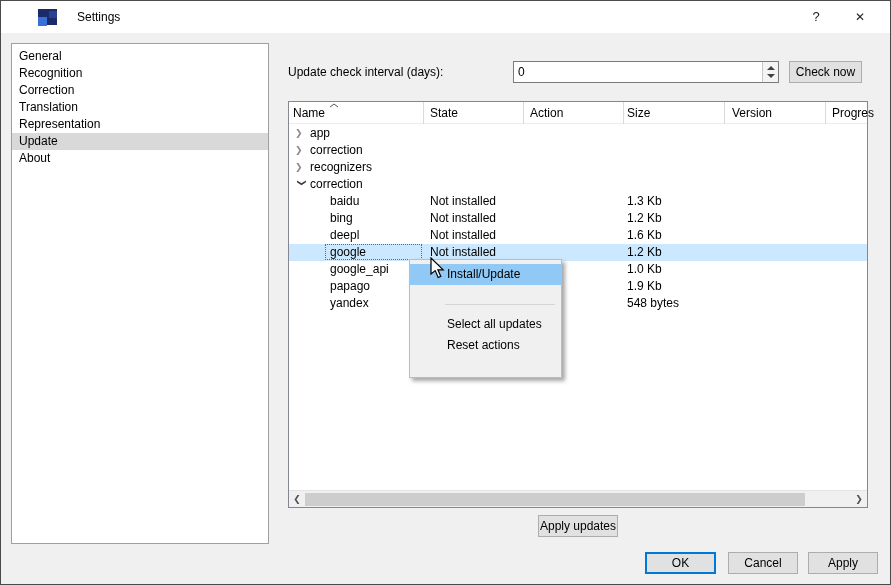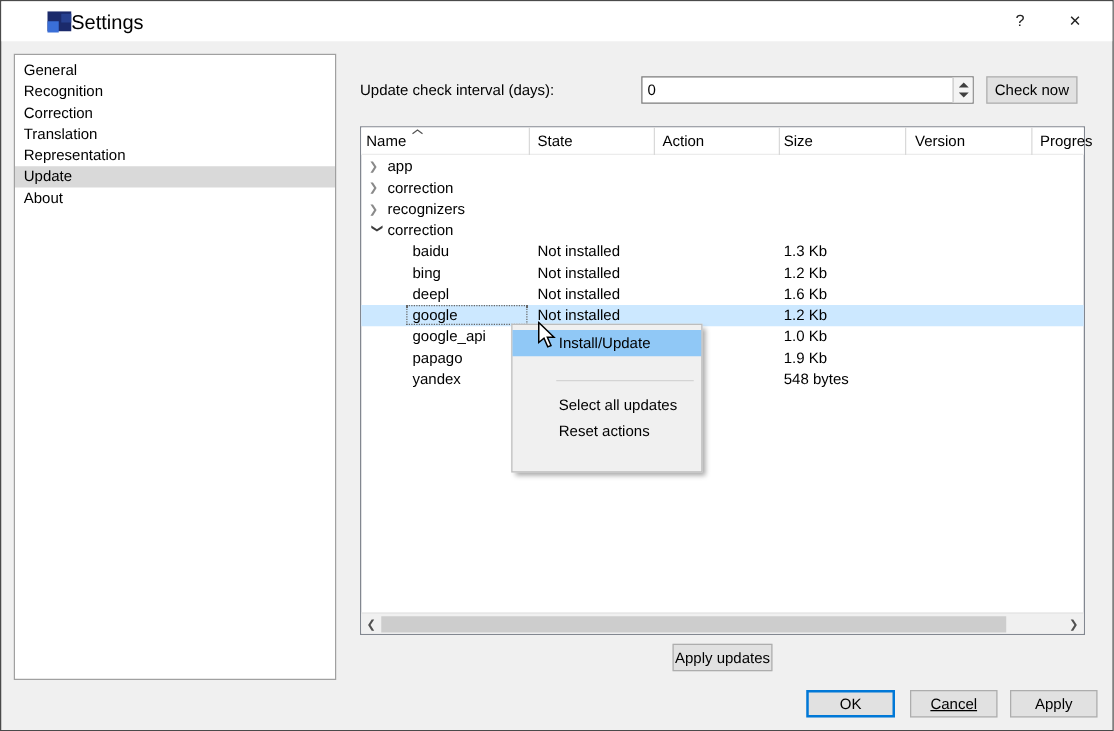--- a/index.html
+++ b/index.html
@@ -4,21 +4,21 @@
 <style>
   html,body{margin:0;padding:0;background:#888;}
   *{box-sizing:border-box;font-family:"Liberation Sans","DejaVu Sans",sans-serif;}
   .window{
     position:relative;width:891px;height:585px;background:#f0f0f0;
     border:1px solid #4a4a4a;overflow:hidden;font-size:12px;color:#000;
   }
   
   .titlebar{position:absolute;left:0;top:0;width:100%;height:32px;background:#ffffff;}
   .app-icon{position:absolute;left:36px;top:8px;width:21px;height:18px;}
-  .title-text{position:absolute;left:56px;top:9px;font-size:16px;}
+  .title-text{position:absolute;left:76px;top:9px;font-size:12px;}
   .tb-btn{position:absolute;top:0;width:44px;height:32px;background:transparent;border:none;
     font-size:13px;color:#222;text-align:center;line-height:32px;padding:0;}
   .tb-help{right:52px;}
   .tb-close{right:8px;font-size:12px;}
   
   .sidebar{position:absolute;left:10px;top:42px;width:258px;height:501px;background:#fff;
     border:1px solid #a0a0a0;padding-top:4px;}
   .side-item{height:17px;line-height:17px;padding-left:7px;cursor:default;}
   .side-item.sel{background:var(--sidebarsel,#d9d9d9);}
   
@@ -60,21 +60,21 @@
   .menu-item{height:21px;line-height:21px;padding-left:37px;white-space:nowrap;}
   .menu-item.hl{background:var(--menuhl,#90c8f6);}
   .menu-spacer{height:19px;}
   .menu-sep{height:10px;}
   .menu-sep::before{content:"";display:block;margin:0 6px 0 35px;border-top:1px solid #d4d4d4;}
   
   .cursor{position:absolute;left:429px;top:256px;z-index:30;}
   
   .apply-updates{position:absolute;left:537px;top:514px;width:80px;height:22px;}
   .ok-btn{position:absolute;left:644px;top:551px;width:71px;height:22px;border:2px solid var(--accent,#0078d7);}
-  .cancel-btn{position:absolute;left:727px;top:551px;width:70px;height:22px;text-decoration:underline;}
+  .cancel-btn{position:absolute;left:727px;top:551px;width:70px;height:22px;}
   .apply-btn{position:absolute;left:807px;top:551px;width:70px;height:22px;}
 </style>
 </head>
 <body>
 
 <div class="window">
 
   <div class="titlebar">
     <svg class="app-icon" viewBox="0 0 21 18">
       <rect x="1" y="0" width="19" height="16" fill="#1b2a6b"></rect>

